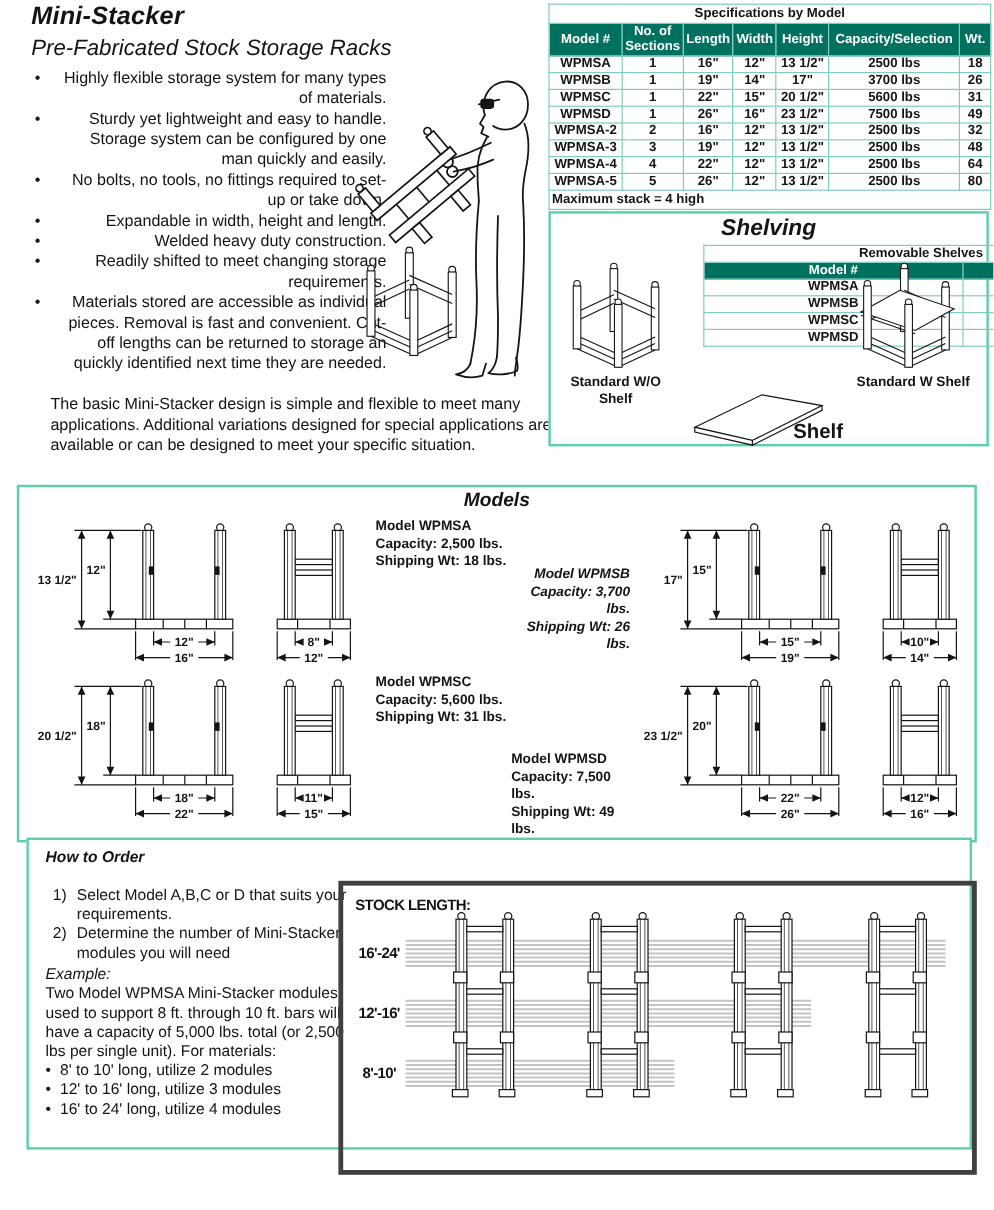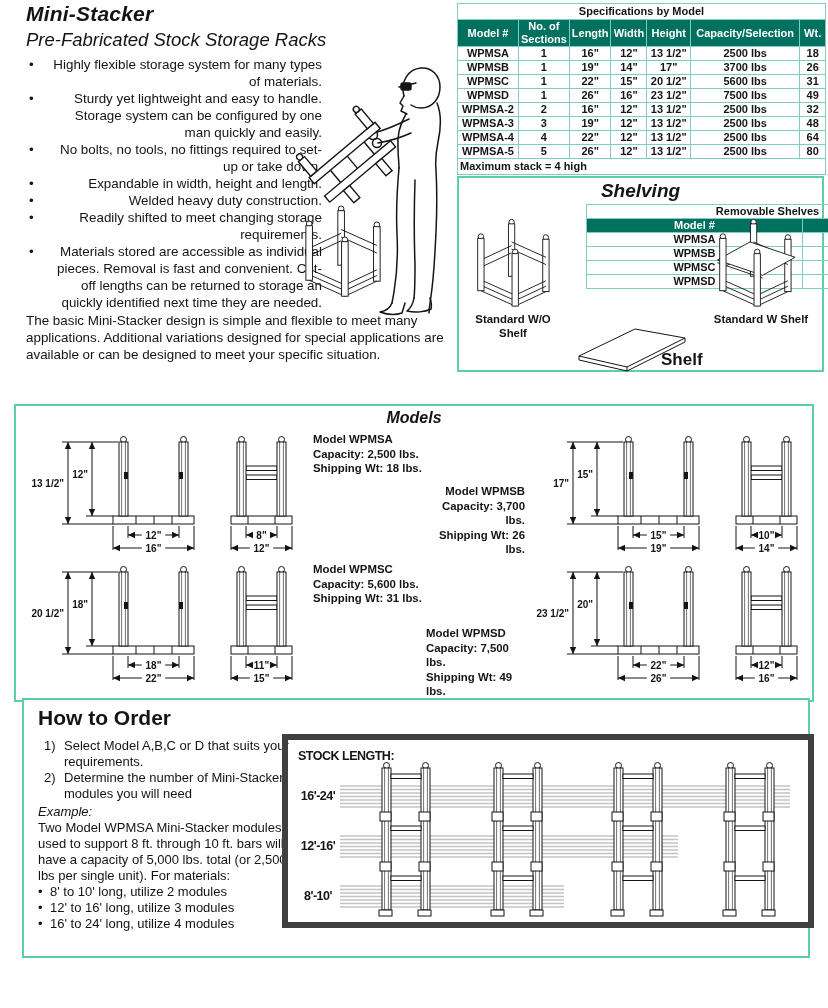--- a/index.html
+++ b/index.html
@@ -9,21 +9,21 @@
 
   
   .title-block { position:absolute; left:26px; top:2px; }
   .page-title { margin:0; font-size:21px; font-weight:bold; font-style:italic; letter-spacing:.2px; }
   .page-subtitle { margin:3px 0 0; font-size:18.5px; font-weight:normal; font-style:italic; }
   .features { position:absolute; left:26px; top:56px; width:296px; margin:0; padding:0; list-style:none;
               font-size:13.4px; line-height:17px; }
   .features li { display:flex; }
   .features .mk { width:27px; flex:none; padding-left:3px; }
   .features .tx { flex:1;text-align:right; }
-  .intro-para { position:absolute; left:26px; top:312px; width:446px; margin:0;
+  .intro-para { position:absolute; left:26px; top:312px; width:446px; margin:16px;
                 font-size:13.4px; line-height:17px; }
 
   
   .person-illo { position:absolute; left:296px; top:58px; width:160px; height:262px; }
 
   
   .spec-wrap { position:absolute; left:457px; top:3px; width:369px; }
   table.grid { border-collapse:collapse; width:100%; }
   table.grid th, table.grid td { border:1px solid #7fccc2; padding:0 2px; text-align:center;
                                  font-size:11px; line-height:13px; font-weight:bold; }
@@ -31,21 +31,21 @@
   th.colhead { background:#00715f; color:#fff; font-weight:bold; font-size:11px; line-height:12px; padding:1px 2px; }
   .note-cell { text-align:left !important; height:16px; font-size:12px; }
   td.c-model { width:62px; } td.c-sect { width:50px; } td.c-len { width:40px; }
   td.c-wid { width:36px; } td.c-hei { width:44px; } td.c-cap { width:110px; } td.c-wt { width:26px; }
 
   
   .gbox { position:absolute; border:2px solid #5ccfa8; background:#fff; }
   .shelving-box { left:457px; top:176px; width:367px; height:196px; }
   .models-box   { left:14px;  top:404px; width:800px; height:298px; }
   .order-box    { left:22px;  top:698px; width:788px; height:260px; }
-  .stock-box    { position:absolute; left:258px; top:34px; width:532px; height:194px; border:6px solid #404040; }
+  .stock-box    { position:absolute; left:258px; top:34px; width:532px; height:245px; border:4px solid #404040; }
 
   .box-title { text-align:center; font-weight:bold; font-style:italic; }
   .shelving-title { font-size:19px; margin-top:2px; }
   .models-title { font-size:16px; margin-top:3px; }
 
   
   .shelf-table { position:absolute; left:127px; top:26px; width:110px; }
   .shelf-table th, .shelf-table td { font-size:11.2px; line-height:14px; font-weight:bold; }
   .shelf-cap-cell { font-weight:bold; font-size:11.2px; }
   .illo { position:absolute; }
@@ -59,26 +59,26 @@
 
   
   .model-group { position:absolute; display:flex; align-items:flex-start; }
   .mg-a { left:8px;  top:22px; }
   .mg-b { left:410px; top:22px; width:386px; justify-content:flex-end; }
   .mg-c { left:8px;  top:152px; }
   .mg-d { left:410px; top:152px; width:386px; justify-content:flex-end; }
   .model-label { width:114px; font-size:11.4px; line-height:14.5px; font-weight:bold; }
   .mg-a .model-label { margin-left:6px; margin-top:4px; }
   .mg-c .model-label { margin-left:6px; margin-top:4px; }
-  .mg-b .model-label { margin-right:4px; margin-top:56px; text-align:right; }
+  .mg-b .model-label { margin-right:4px; margin-top:44px; text-align:right;font-style:italic; }
   .mg-d .model-label { margin-right:4px; margin-top:68px; text-align:left; }
   .rack-svg { display:block; }
 
   
-  .order-title { position:absolute; left:14px; top:6px; font-size:21px; font-weight:bold; }
+  .order-title { position:absolute; left:14px; top:6px; font-size:13px; font-weight:bold; font-style:italic; }
   .order-col { position:absolute; left:14px; top:38px; width:252px; font-size:13px; line-height:16px; }
   .order-steps { margin:0; padding:0; list-style:none; }
   .order-steps li { display:flex; }
   .order-steps .num { width:26px; flex:none; padding-left:6px; }
   .order-steps .tx { flex:1; }
   .example-label { font-style:italic; margin-top:2px; }
   .example-text { margin:0; }
   .order-bullets { margin:0; padding:0; list-style:none; }
   .order-bullets li { display:flex; }
   .order-bullets .mk { width:12px; flex:none; }

